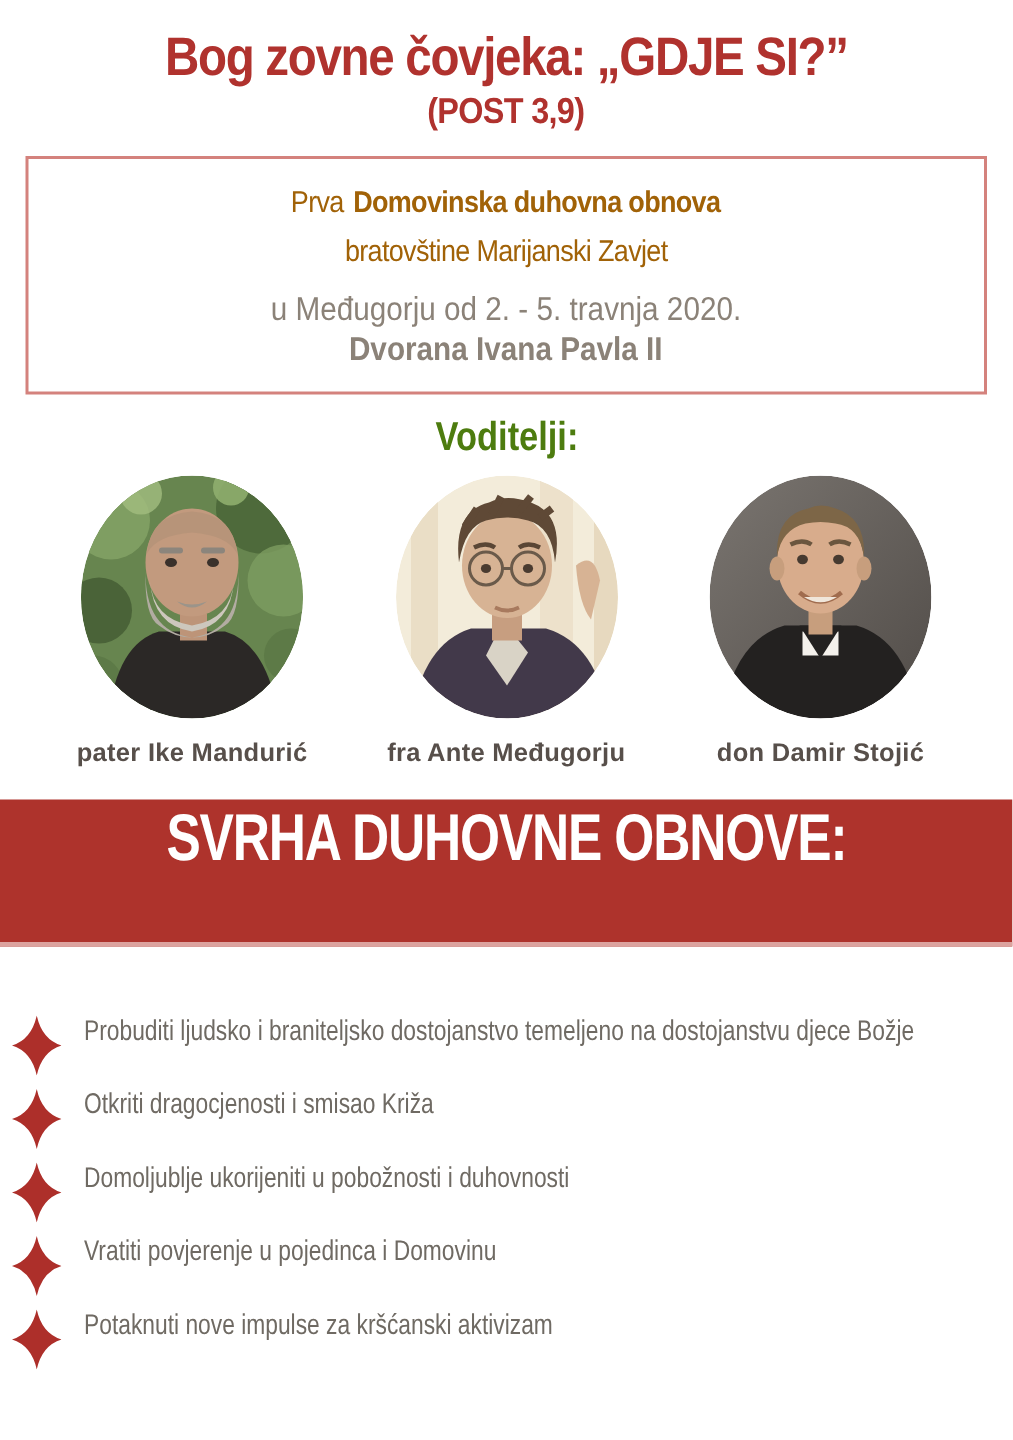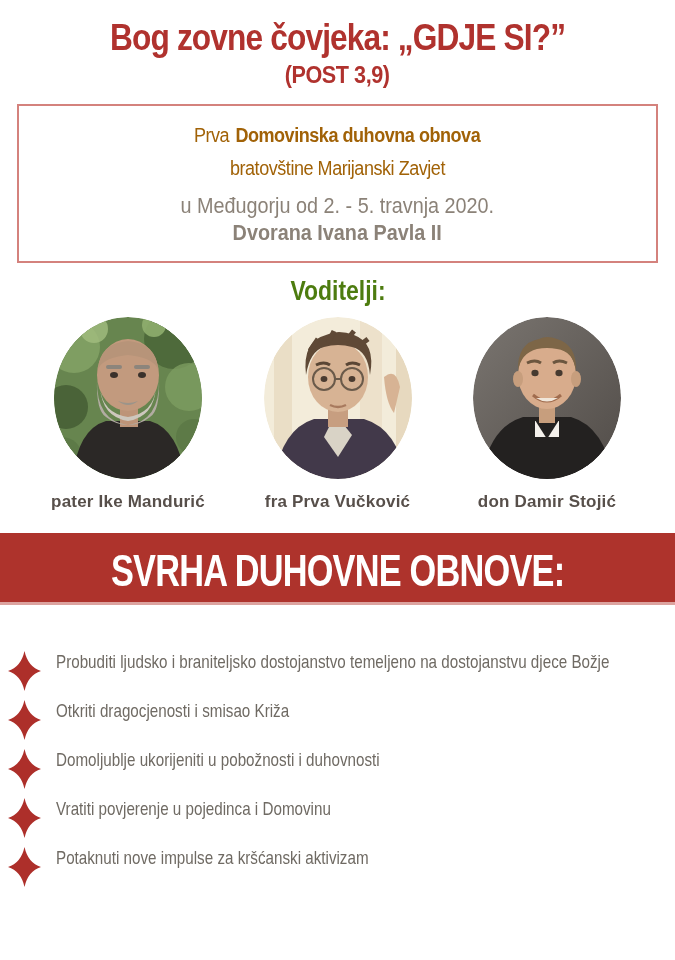--- a/index.html
+++ b/index.html
@@ -99,26 +99,26 @@
     font-weight:bold;
     font-size:17px;
     color:#574f4a;
     letter-spacing:0.2px;
     white-space:nowrap;
   }
 
   
   .banner{
     margin-top:21px;
-    height:72px;
+    height:98px;
     background:#ae332c;
     border-bottom:3px solid #dca39f;
     text-align:center;
     box-sizing:border-box;
-    padding-top:14px;
+    padding-top:2px;
   }
   .banner-text{
     color:#ffffff;
     font-weight:bold;
     font-size:44px;
     line-height:48px;
     letter-spacing:-1px;
   }
   .banner-text.cond{transform:scaleX(0.78);}
 
@@ -238,21 +238,21 @@
             <circle cx="88" cy="62" r="11" fill="none" stroke="#6a5a4a" stroke-width="2"></circle>
             <path d="M71 62 L77 62" stroke="#6a5a4a" stroke-width="2"></path>
             <ellipse cx="60" cy="62" rx="3.4" ry="3" fill="#4a3b30"></ellipse>
             <ellipse cx="88" cy="62" rx="3.4" ry="3" fill="#4a3b30"></ellipse>
             <path d="M52 48 Q60 44 66 48 M82 48 Q88 44 96 48" stroke="#5a4635" stroke-width="3" fill="none"></path>
             <path d="M66 88 Q74 92 82 88" stroke="#a87a5e" stroke-width="2.5" fill="none"></path>
             <path d="M120 60 Q132 50 136 70 L130 96 Q122 86 120 60 Z" fill="#d7b394"></path>
           </g>
         </svg>
       </div>
-      <div class="person-name">fra Prva Vučković</div>
+      <div class="person-name">fra Ante Međugorju</div>
     </div>
 
     <div class="person">
       <div class="photo">
         <svg width="148" height="162" viewBox="0 0 148 162">
           <defs>
             <clipPath id="c3">
                 <ellipse cx="74" cy="81" rx="74" ry="81"></ellipse>
               </clipPath>
             <linearGradient id="g3" x1="0" y1="0" x2="1" y2="1">

